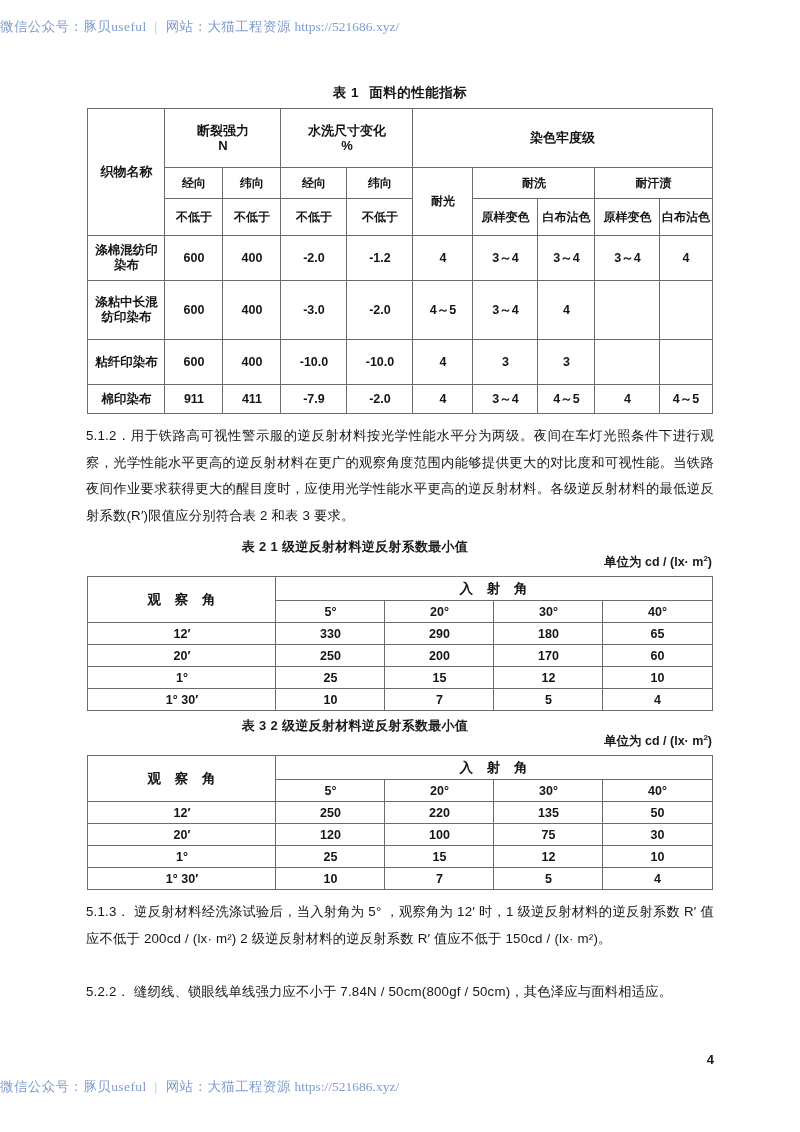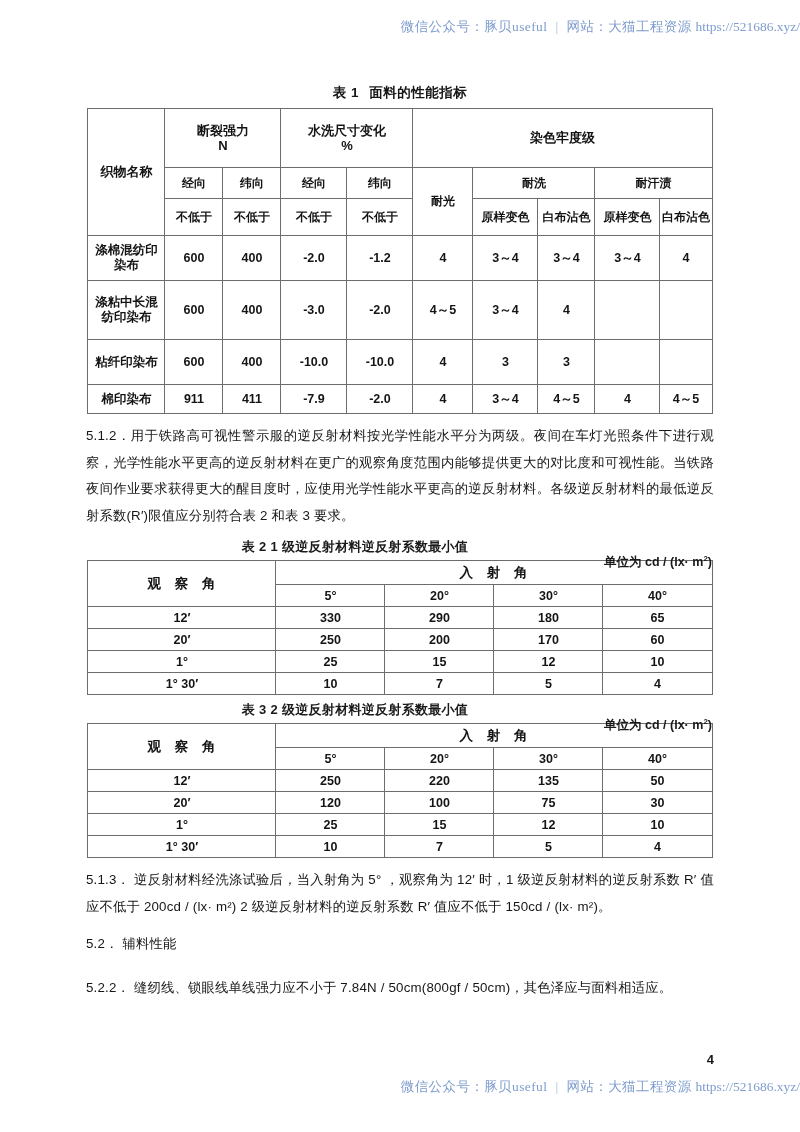--- a/index.html
+++ b/index.html
@@ -14,21 +14,21 @@
     font-family: "Liberation Sans", "DejaVu Sans", sans-serif;
     color: #1a1a1a;
     overflow: hidden;
   }
 
   
   .watermark {
     position: absolute;
     left: 0;
     width: 800px;
-    text-align: right;
+    text-align: left;
     color: #7e9ccd;
     font-family: "Liberation Serif", "DejaVu Serif", serif;
     font-size: 13.5px;
     letter-spacing: .4px;
     white-space: nowrap;
   }
   .watermark .sep {
     color: #adc0dd;
     padding: 0 8px;
   }
@@ -104,21 +104,21 @@
     font-size: 12.5px;
   }
   #table-1 td { height: 20px; }
   #table-1 td.name { font-size: 12.5px; }
   #table-1 td.hdr-big { font-size: 13px; }
   #table-1 td.hdr-sm { font-size: 12px; }
 
   
   .angle-table {
     width: 624px;
-    margin: 4px auto 0 auto;
+    margin: 20px auto 0 auto;
     font-size: 12.5px;
   }
   .angle-table td { height: 17px; }
   .angle-table td.obs-head {
     font-size: 13.5px;
     letter-spacing: 5px;
     padding-left: 5px;
   }
   .angle-table td.inc-head {
     font-size: 13.5px;
@@ -377,21 +377,20 @@
         <td>7</td>
         <td>5</td>
         <td>4</td>
       </tr>
     </tbody>
   </table>
 
   <div class="spacer-8"></div>
   <div class="para">5.1.3． 逆反射材料经洗涤试验后，当入射角为 5° ，观察角为 12′ 时，1 级逆反射材料的逆反射系数 R′ 值应不低于 200cd / (lx· m²) 2 级逆反射材料的逆反射系数 R′ 值应不低于 150cd / (lx· m²)。</div>
   <div class="spacer-8"></div>
-  <div class="para">5.2． 辅料性能</div>
   <div class="spacer-8"></div>
   <div class="spacer-8"></div>
   <div class="para">5.2.2． 缝纫线、锁眼线单线强力应不小于 7.84N / 50cm(800gf / 50cm)，其色泽应与面料相适应。</div>
   <div class="spacer-8"></div>
 
 </div>
 
 <div id="page-number">4</div>
 
 <div class="watermark" id="wm-bottom">

